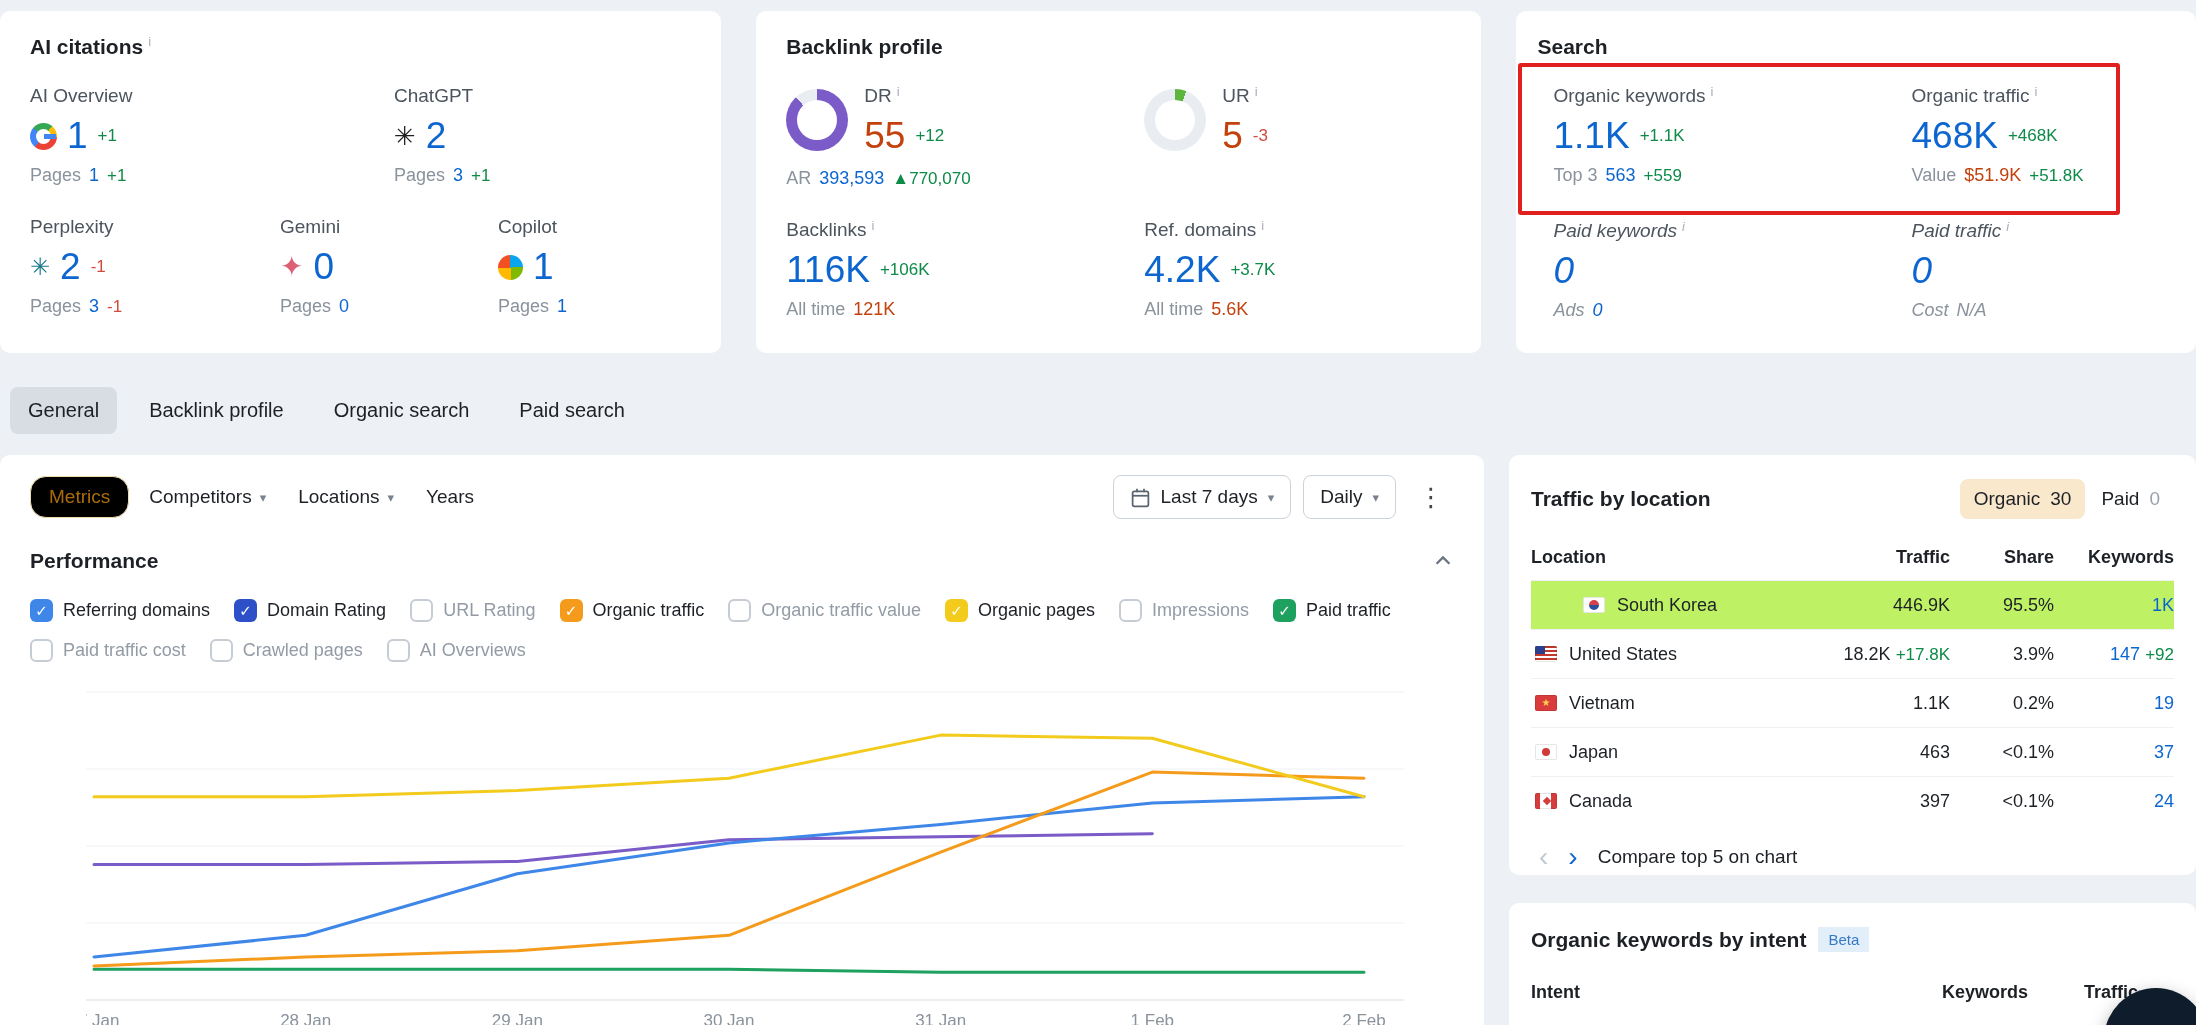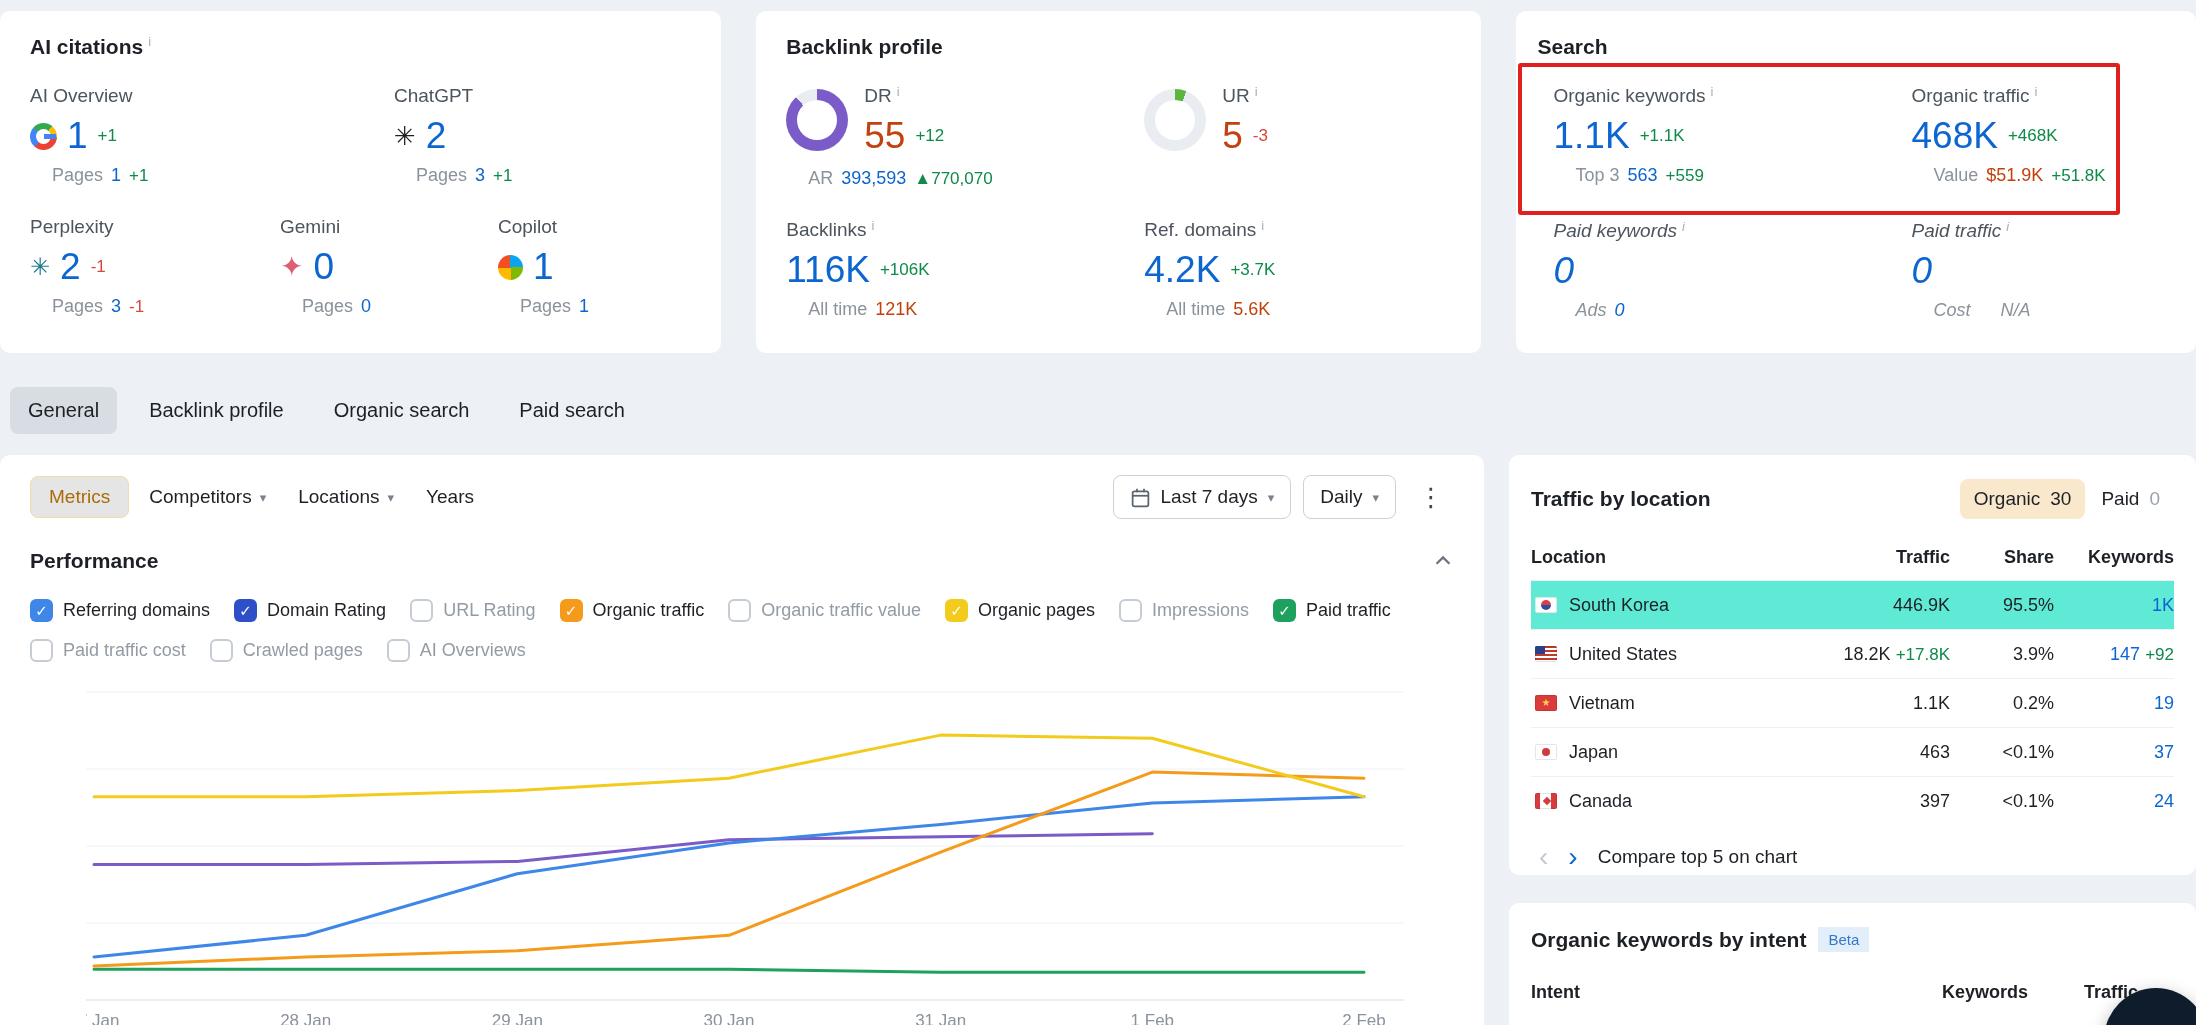--- a/index.html
+++ b/index.html
@@ -25,21 +25,21 @@
 
   .stat-label { font-size:19px; color:#4c545e; margin-bottom:10px; display:flex; gap:3px; align-items:flex-start; }
   .vrow { display:flex; align-items:center; gap:10px; margin-bottom:9px; }
   .big { font-size:37px; line-height:1.05; font-weight:400; text-decoration:none; }
   .blue { color:#0d66d0; }
   .dark { color:#c2410c; }
   .delta { font-size:17px; }
   .up { color:#0e8a49; }
   .down { color:#d24a3e; }
   .sub { font-size:18px; display:flex; gap:8px; align-items:baseline; }
-  .gray { color:#8a929c;margin-left:22px; }
+  .gray { color:#8a929c; }
   a.sblue { color:#0d66d0; text-decoration:none; }
 
   
   .icon-g { width:27px; height:27px; border-radius:50%; position:relative; flex:none;
     background:conic-gradient(from 220deg,#4285f4 0 25%,#34a853 25% 50%,#fbbc05 50% 64%,#ea4335 64% 100%); }
   .icon-g::before { content:""; position:absolute; inset:6px; background:#fff; border-radius:50%; }
   .icon-g::after { content:""; position:absolute; right:1px; top:11px; width:12px; height:5px; background:#4285f4; }
   .glyph { font-size:26px; line-height:1; flex:none; }
   .g-chatgpt { color:#1f1f1f; }
   .g-perplexity { color:#1f7a8c; font-size:24px; }
@@ -65,22 +65,22 @@
   .tabbar { height:81px; display:flex; align-items:flex-end; gap:14px; padding-left:10px; }
   .tab { font-size:20px; color:#1d2126; padding:12px 18px; border-radius:8px; cursor:pointer; }
   .tab.active { background:#d8dde3; }
 
   
   .main { display:flex; gap:25px; margin-top:21px; }
   .panel { width:1484px; height:640px; padding:20px 30px; background:#fff; border-radius:10px; }
   .rcol { width:687px; display:flex; flex-direction:column; gap:28px; }
 
   .toolbar { display:flex; align-items:center; gap:8px; }
-  .btn-metrics { background:#e5e5e5; color:#aa6c0a; font-size:19px; padding:9px 18px;
-    border-radius:8px; border:1px solid #f0dcab; cursor:pointer; }
+  .btn-metrics { background:#000000; color:#aa6c0a; font-size:19px; padding:9px 18px;
+    border-radius:16px; border:1px solid #f0dcab; cursor:pointer; }
   .tbtn { font-size:19px; color:#1d2126; padding:11px 12px; display:flex; align-items:center; gap:8px; cursor:pointer; }
   .caret { font-size:13px; color:#79818c; }
   .right-tools { margin-left:auto; display:flex; gap:12px; align-items:center; }
   .obtn { border:1px solid #ccd2da; border-radius:8px; background:#fff; padding:10px 16px;
     font-size:19px; display:flex; gap:10px; align-items:center; cursor:pointer; }
   .kebab { font-size:26px; color:#3f474f; padding:4px 10px; cursor:pointer; }
 
   .perf { display:flex; align-items:center; margin-top:30px; }
   .perf h4 { font-size:21px; margin:0; font-weight:700; }
   .collapse { margin-left:auto; cursor:pointer; display:flex; }
@@ -101,21 +101,21 @@
   .tc-head h3 { font-size:21px; font-weight:700; margin:0; }
   .pills { margin-left:auto; display:flex; gap:2px; align-items:center; }
   .pill { display:flex; gap:10px; padding:9px 14px; border-radius:8px; font-size:19px; cursor:pointer; white-space:nowrap; }
   .pill.active { background:#fae8cd; }
   .pill .cnt { color:#9aa2ac; }
   .pill.active .cnt { color:#1d2126; }
 
   .tl-head { display:flex; font-size:18px; font-weight:700; padding:8px 0 12px; }
   .cl { flex:1; } .ct { width:190px; text-align:right; } .cs { width:104px; text-align:right; } .ck { width:120px; text-align:right; }
   .tl-row { display:flex; align-items:center; height:49px; border-top:1px solid #eef0f4; font-size:18px; }
-  .tl-row.hl { background:#5eead4; }
+  .tl-row.hl { background:#bef264;padding-left:48px; }
   .loc { flex:1; display:flex; align-items:center; gap:12px; padding-left:4px; }
   .tl-foot { display:flex; align-items:center; gap:20px; margin-top:18px; padding-left:8px; }
   .pg { font-size:28px; line-height:1; color:#c2c8d0; cursor:pointer; }
   .pg.next { color:#0d66d0; }
   .foot-lbl { font-size:19px; }
 
   
   .flag { width:22px; height:16px; border-radius:2px; position:relative; overflow:hidden; flex:none;
     box-shadow:inset 0 0 0 1px rgba(0,0,0,.10); }
   .flag-south-korea { background:#fff; }

